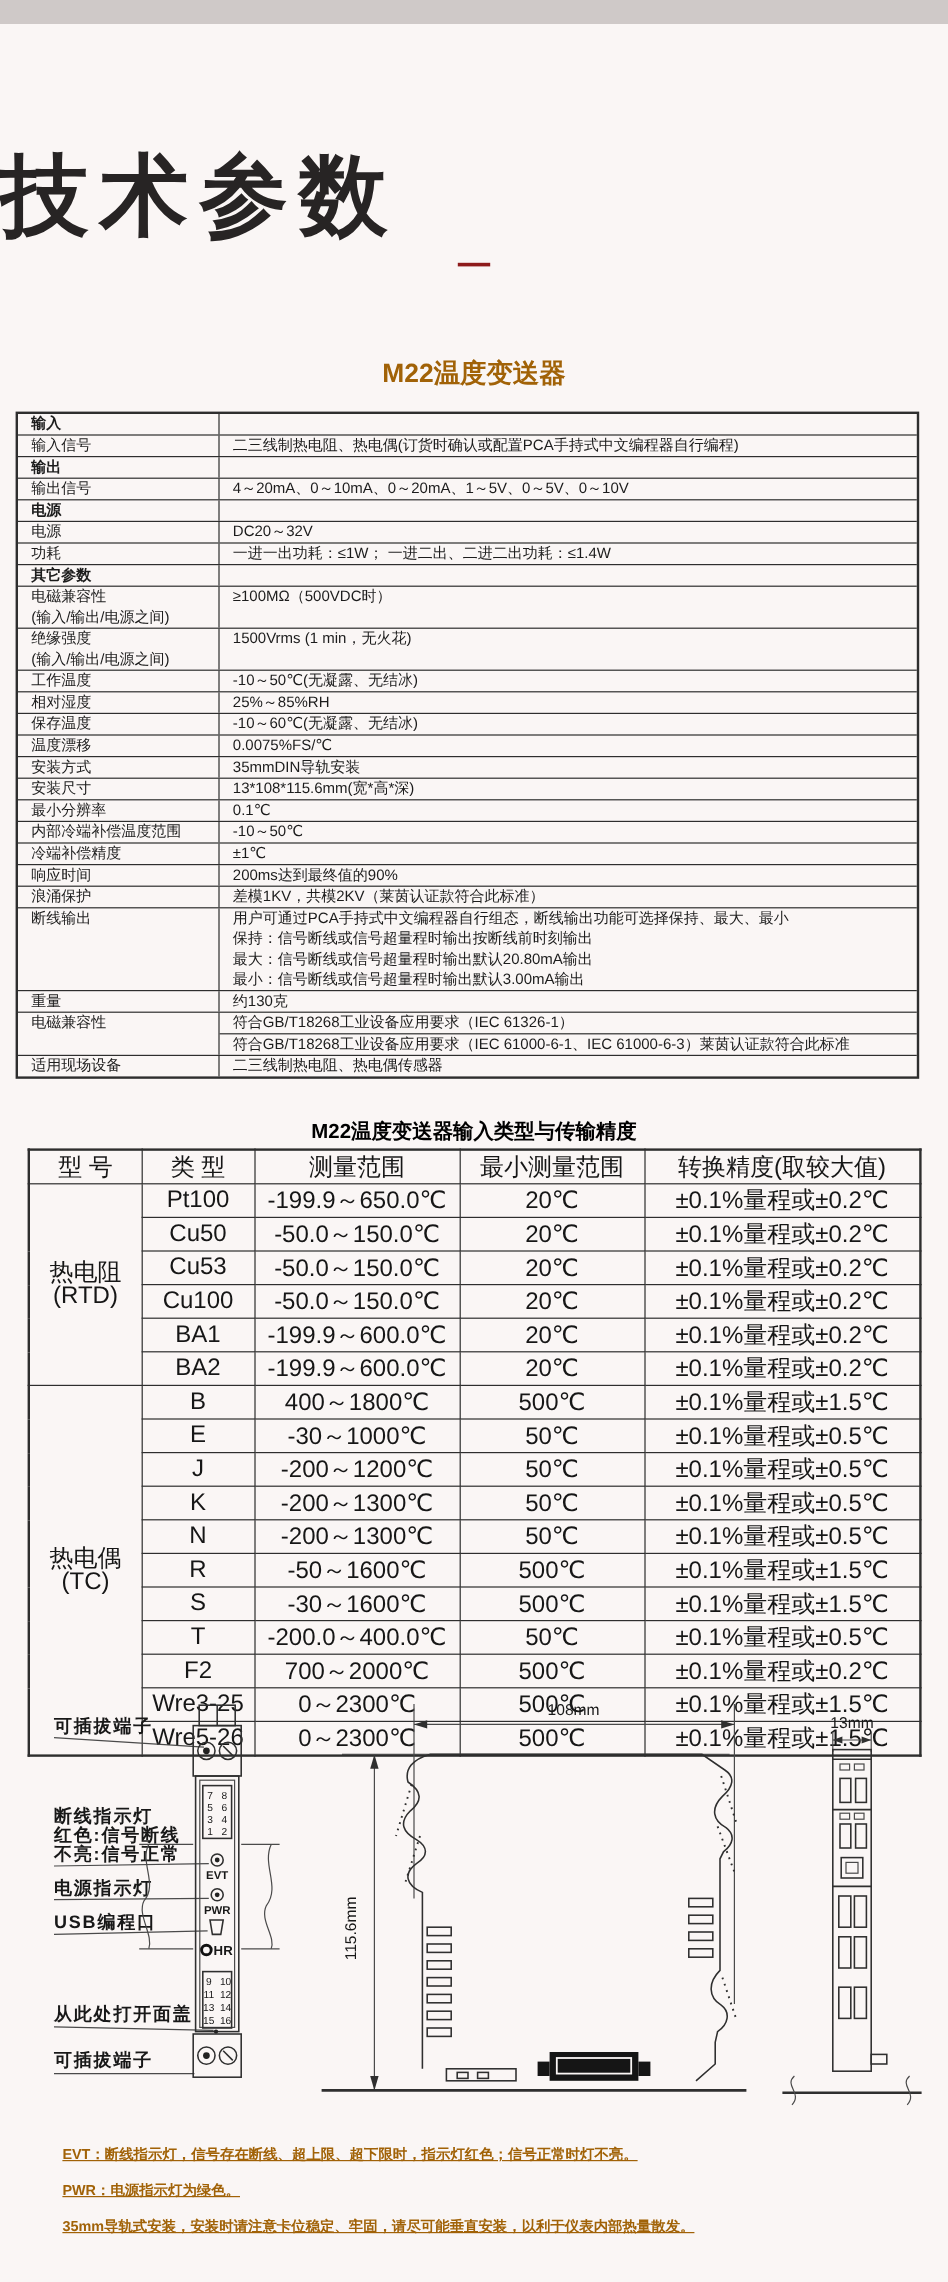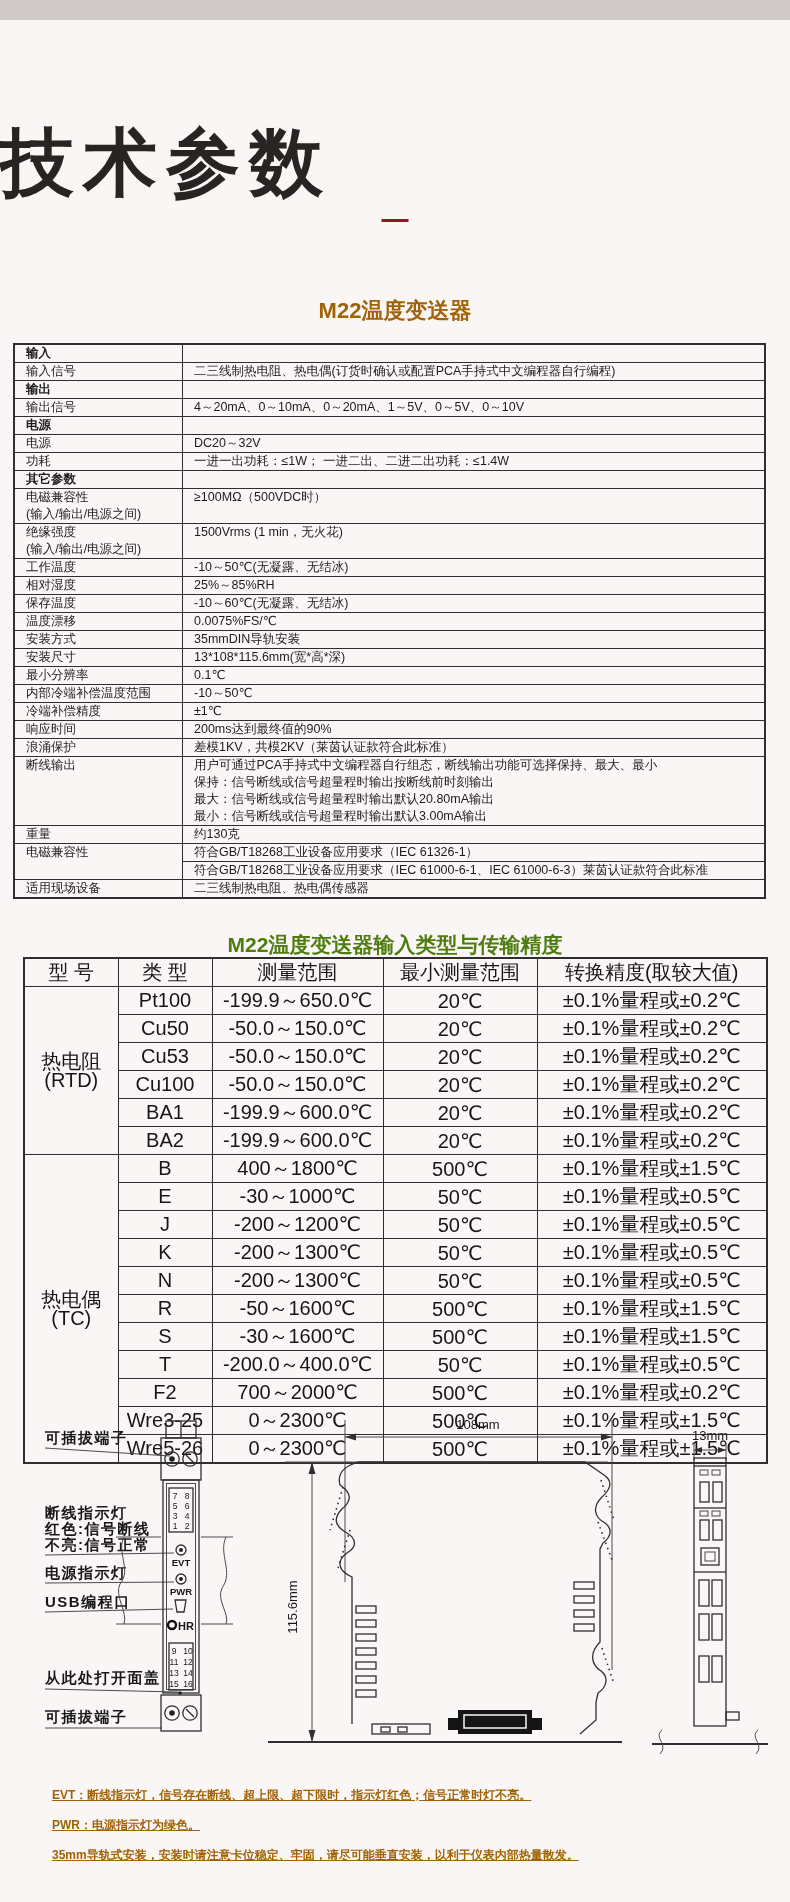--- a/index.html
+++ b/index.html
@@ -20,21 +20,21 @@
   .spec-label{width:168px;flex:none;border-right:1px solid #2e2e2e;
     padding-left:11px;box-sizing:border-box;}
   .spec-value{flex:1;min-width:0;}
   .sline{line-height:17px;font-size:12.5px;white-space:nowrap;padding-right:4px;}
   .spec-value .sline{padding-left:11px;}
   .section .sline{font-weight:bold;}
   .spec-subrow{border-top:1px solid #2e2e2e;}
   .spec-subrow:first-child{border-top:none;}
   
   .io-title{position:absolute;top:931px;left:0;width:100%;text-align:center;
-    font-size:21px;font-weight:bold;color:#4d7c0f;}
+    font-size:17px;font-weight:bold;color:#000000;}
   .io-table{position:absolute;top:957px;left:23px;width:743px;border-collapse:collapse;
     table-layout:fixed;font-size:20px;text-align:center;color:#161616;
     border:2px solid #2e2e2e;}
   .io-table th,.io-table td{border:1px solid #2e2e2e;padding:0;font-weight:normal;}
   .io-table th{height:23px;}
   .io-table td{height:24px;white-space:nowrap;}
   .model-cell div{line-height:19px;}
   
   .diagram{position:absolute;top:1412px;left:0;}
   .diagram text{fill:#181818;}

